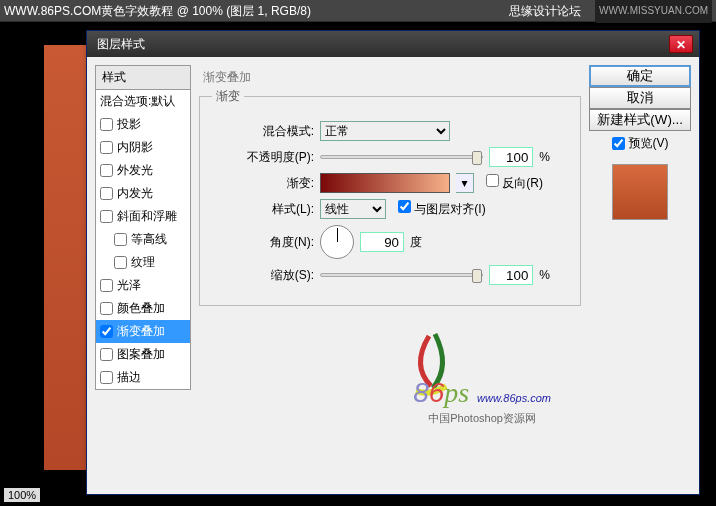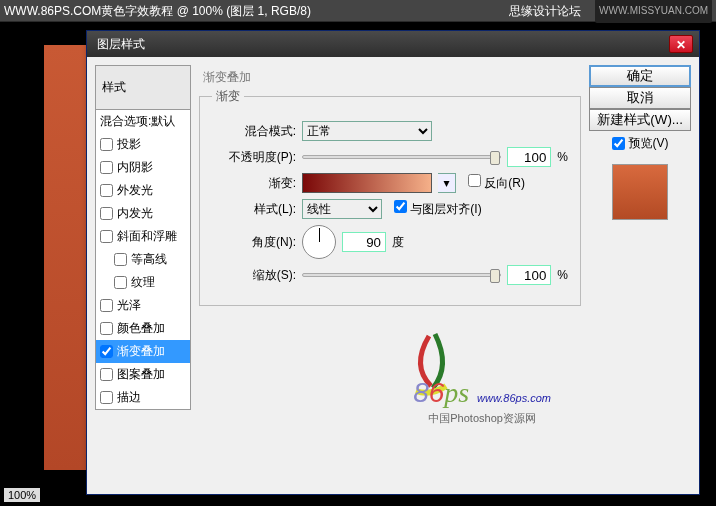--- a/index.html
+++ b/index.html
@@ -7,31 +7,31 @@
 .app-bar { background: #454545; color: #fff; height: 22px; line-height: 22px; padding: 0 4px; display: flex; justify-content: space-between; border-bottom: 1px solid #2a2a2a; }
 .app-bar .right { display: flex; gap: 14px; align-items: center; }
 .canvas-area { position: absolute; left: 44px; top: 45px; width: 48px; height: 425px; background: linear-gradient(#c85934, #b34727); }
 .status { position: absolute; left: 4px; bottom: 4px; color: #000; background: #ddd; font-size: 11px; padding: 1px 4px; }
 .dialog { position: absolute; left: 86px; top: 30px; width: 614px; height: 465px; background: #f0f0f0; border: 1px solid #0a246a; box-shadow: 2px 2px 6px rgba(0,0,0,0.4); }
 .title-bar { height: 26px; background: linear-gradient(#4a4a4a, #2e2e2e); color: #fff; display: flex; align-items: center; padding: 12px 6px; }
 .title-bar .title { flex: 1; padding-left: 4px; }
 .close-btn { width: 24px; height: 18px; background: linear-gradient(#e45, #c12); color: #fff; text-align: center; line-height: 18px; font-weight: bold; border: 1px solid #800; border-radius: 2px; cursor: pointer; }
 .dialog-body { display: flex; height: calc(100% - 26px); padding: 8px; gap: 8px; }
 .styles-col { width: 96px; }
-.styles-head { background: #e8e8e8; border: 1px solid #999; padding: 13px 6px; font-weight: normal; }
+.styles-head { background: #e8e8e8; border: 1px solid #999; padding: 3px 6px; font-weight: normal; }
 .styles-list { border: 1px solid #999; border-top: none; background: #fff; }
 .styles-list .item { padding: 3px 4px; display: flex; align-items: center; gap: 4px; cursor: pointer; }
 .styles-list .item.selected { background: #3399ff; color: #fff; }
 .styles-list .item input { margin: 0; }
 .styles-list .indent { padding-left: 18px; }
 .main-col { flex: 1; position: relative; }
 .section-title { color: #777; margin: 4px 0 2px 4px; }
 fieldset { border: 1px solid #bbb; padding: 10px 12px 14px; }
 fieldset legend { color: #555; padding: 0 4px; }
-.row { display: flex; align-items: center; margin: 6px 0; gap: 6px; }
+.row { display: flex; align-items: center; margin: 6px 18px; gap: 6px; }
 .row .lbl { width: 84px; text-align: right; }
 select, input[type=text] { font-size: 12px; }
 select { border: 1px solid #7a9; height: 20px; }
 .slider { flex: 1; height: 4px; background: #ddd; border: 1px solid #aaa; position: relative; border-radius: 2px; }
 .slider .thumb { position: absolute; top: -5px; width: 10px; height: 14px; background: #ece9d8; border: 1px solid #888; border-radius: 2px; }
 .numbox { width: 44px; height: 20px; border: 1px solid #7eb; text-align: right; padding: 0 4px; background: #fff; }
 .grad-swatch { width: 130px; height: 20px; background: linear-gradient(to right, #7a0808, #f5b089); border: 1px solid #555; display: inline-block; }
 .grad-arrow { width: 18px; height: 20px; border: 1px solid #7a9; border-left: none; background: #eef; text-align: center; line-height: 18px; }
 .angle-dial { width: 34px; height: 34px; border: 1px solid #888; border-radius: 50%; background: #fff; position: relative; }
 .angle-dial .hand { position: absolute; left: 50%; top: 50%; width: 1px; height: 14px; background: #000; transform-origin: top; transform: rotate(0deg); }
@@ -149,21 +149,21 @@
 
         <div class="row">
           <span class="lbl">渐变:</span>
           <span class="grad-swatch"></span>
           <span class="grad-arrow">▾</span>
           <label style="margin-left:6px"><input type="checkbox" style=""> <span>反向(R)</span></label>
         </div>
 
         <div class="row">
           <span class="lbl">样式(L):</span>
-          <select style="width:80px"><option>线性</option></select>
+          <select style="width:66px"><option>线性</option></select>
           <label style="margin-left:6px"><input type="checkbox" checked="" style=""> <span>与图层对齐(I)</span></label>
         </div>
 
         <div class="row">
           <span class="lbl">角度(N):</span>
           <div class="angle-dial">
               <div class="hand" style="transform:translateY(-14px) rotate(0deg)"></div>
             </div>
           <input class="numbox" value="90" style="">
           <span>度</span>

